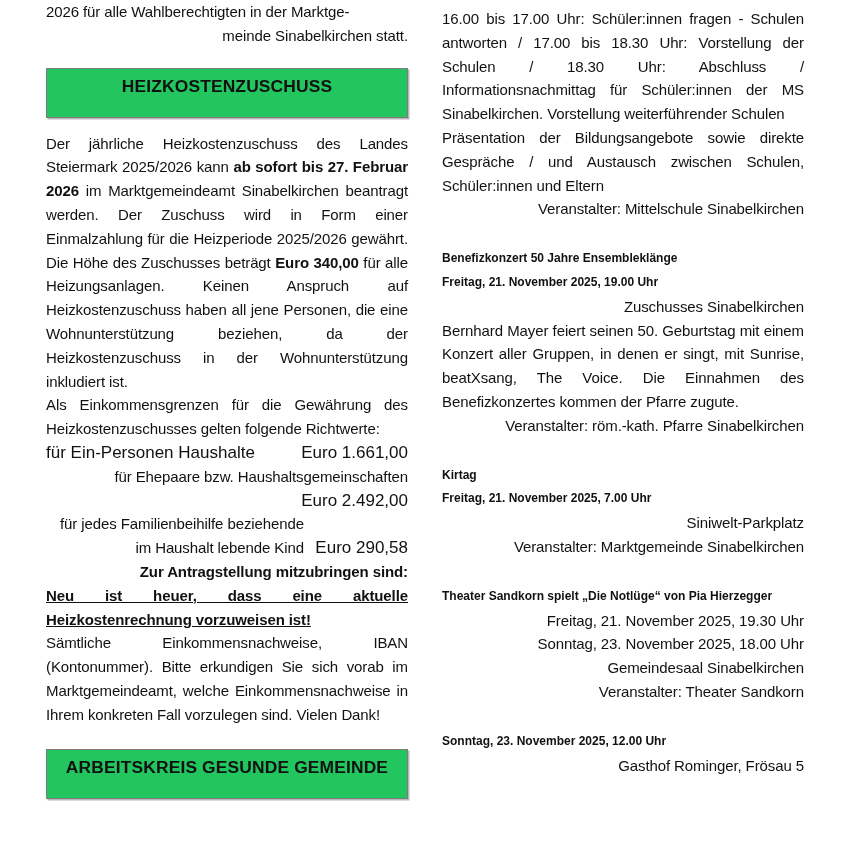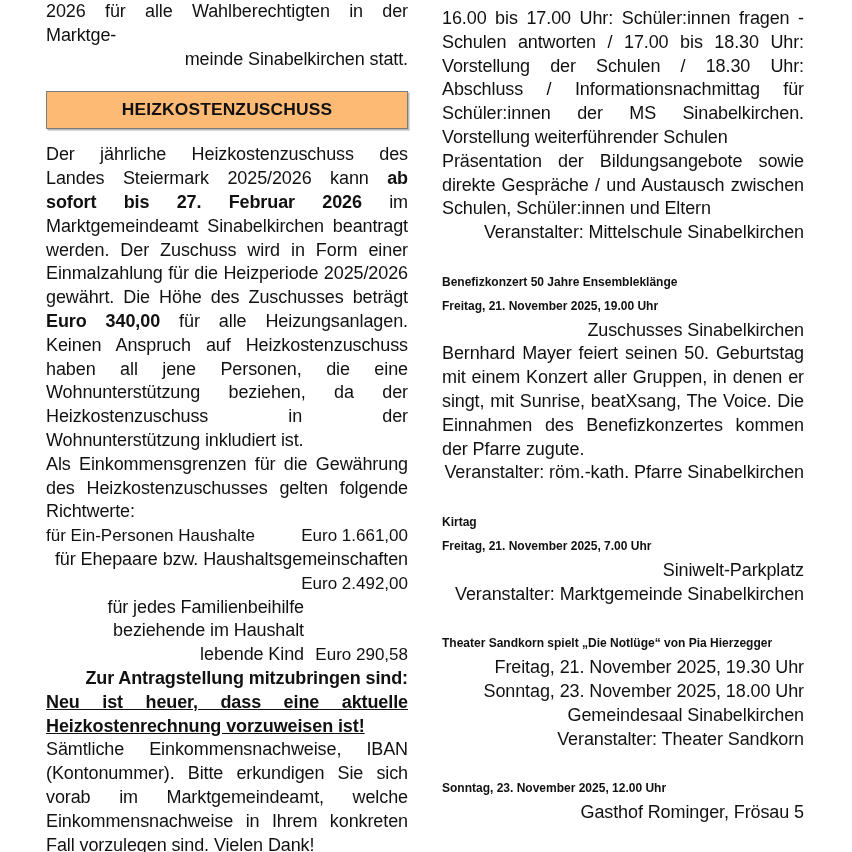--- a/index.html
+++ b/index.html
@@ -28,21 +28,21 @@
     box-sizing: border-box;
     height: 852px;
   }
   .col {
     width: 362px;
     flex: 0 0 362px;
     position: relative;
   }
   
   .p {
-    font-size: 18px;
+    font-size: 15px;
     line-height: 23.8px;
     text-align: justify;
     text-justify: inter-word;
     margin: 0;
     letter-spacing: -0.1px;
     word-spacing: 0px;
     hyphens: manual;
   }
   .p.left { text-align: right; }
   .p b, .b { font-weight: bold; }
@@ -53,29 +53,29 @@
     font-weight: bold;
     margin: 0;
     text-align: left;
   }
   .sec-title.just {
     text-align: justify;
     text-justify: inter-word;
   }
   
   .band {
-    background: #fdba74;
+    background: #22c55e;
     border: 1px solid #7c7c7c;
     box-shadow: 1.5px 1.5px 0 rgba(0,0,0,0.28);
     text-align: center;
     font-weight: bold;
     font-size: 17.4px;
     letter-spacing: 0.15px;
     color: #111111;
-    padding: 7px 4px 8px 4px;
+    padding: 7px 4px 20px 4px;
     box-sizing: border-box;
     line-height: 21px;
   }
   .gap-14 { height: 14px; }
   .gap-20 { height: 20px; }
   .gap-22 { height: 22px; }
   .gap-26 { height: 26px; }
   
   .money {
     display: flex;

